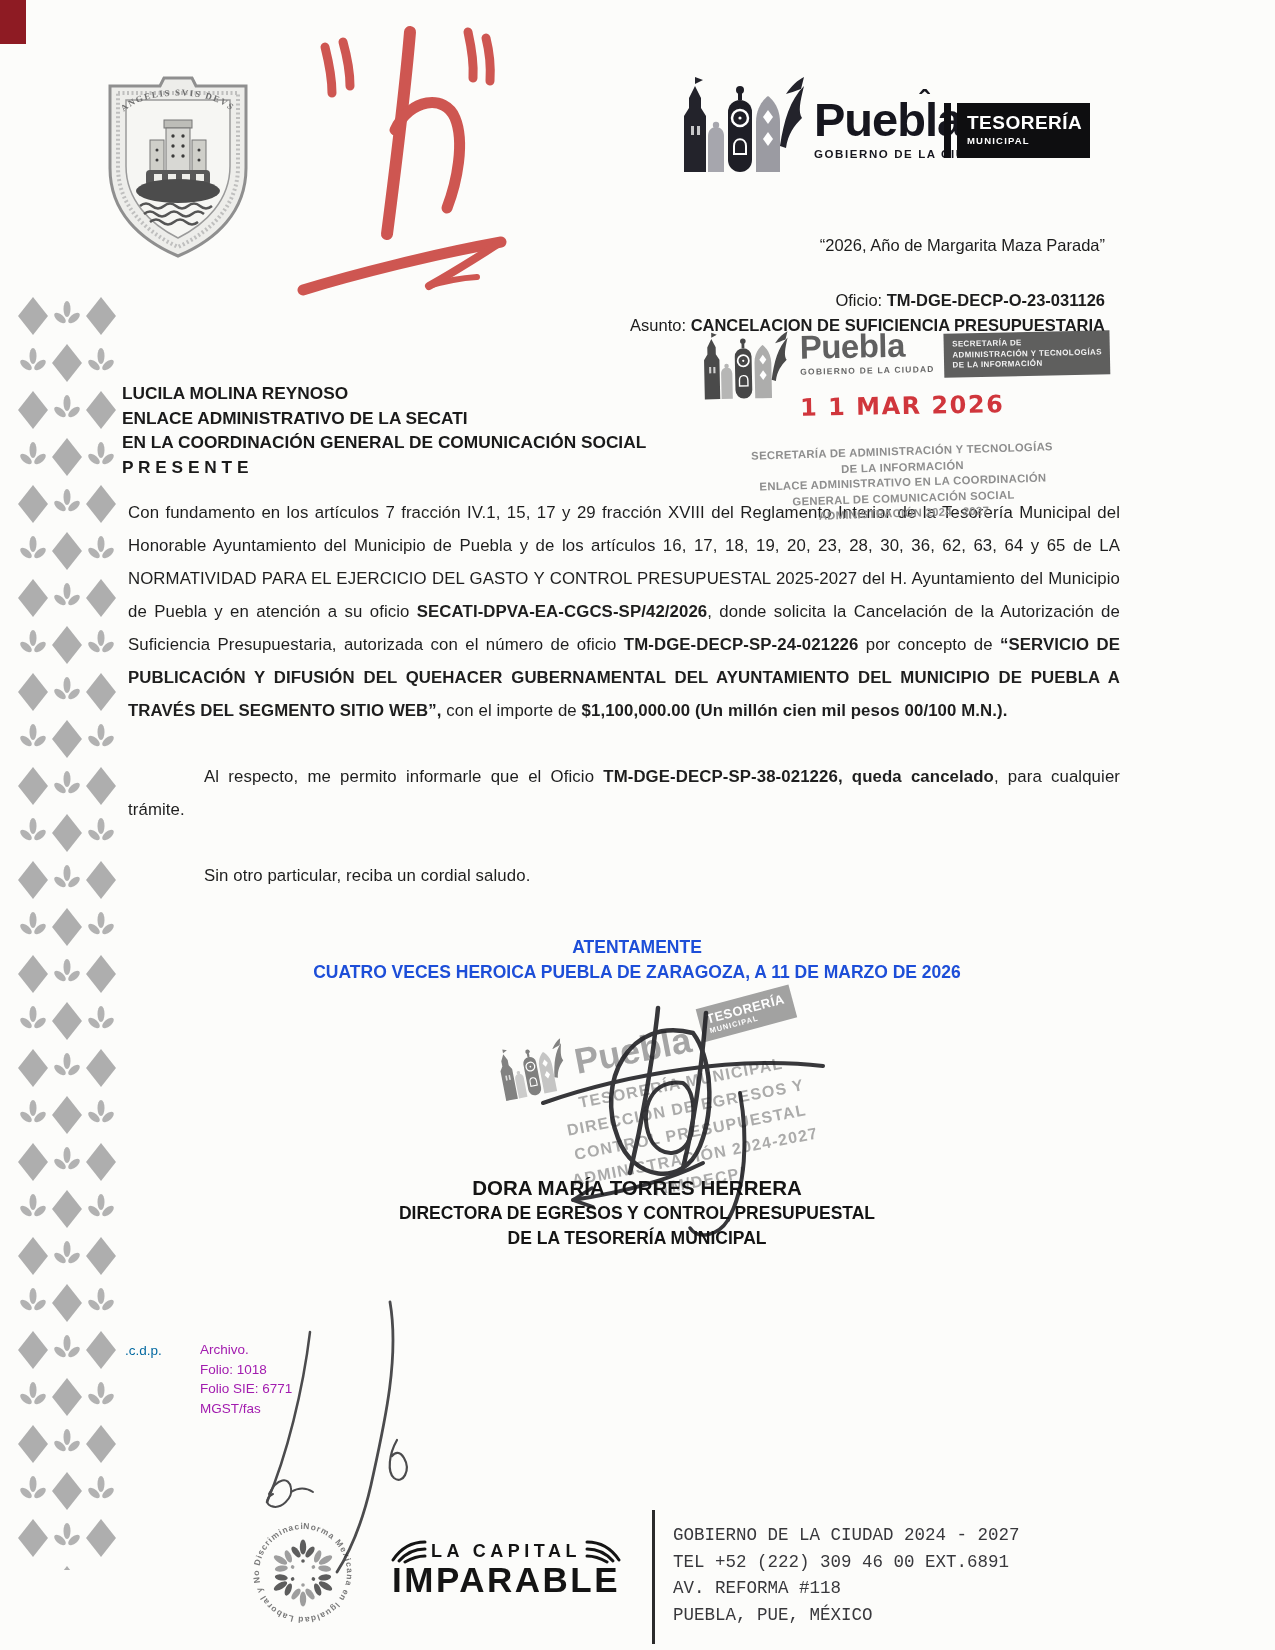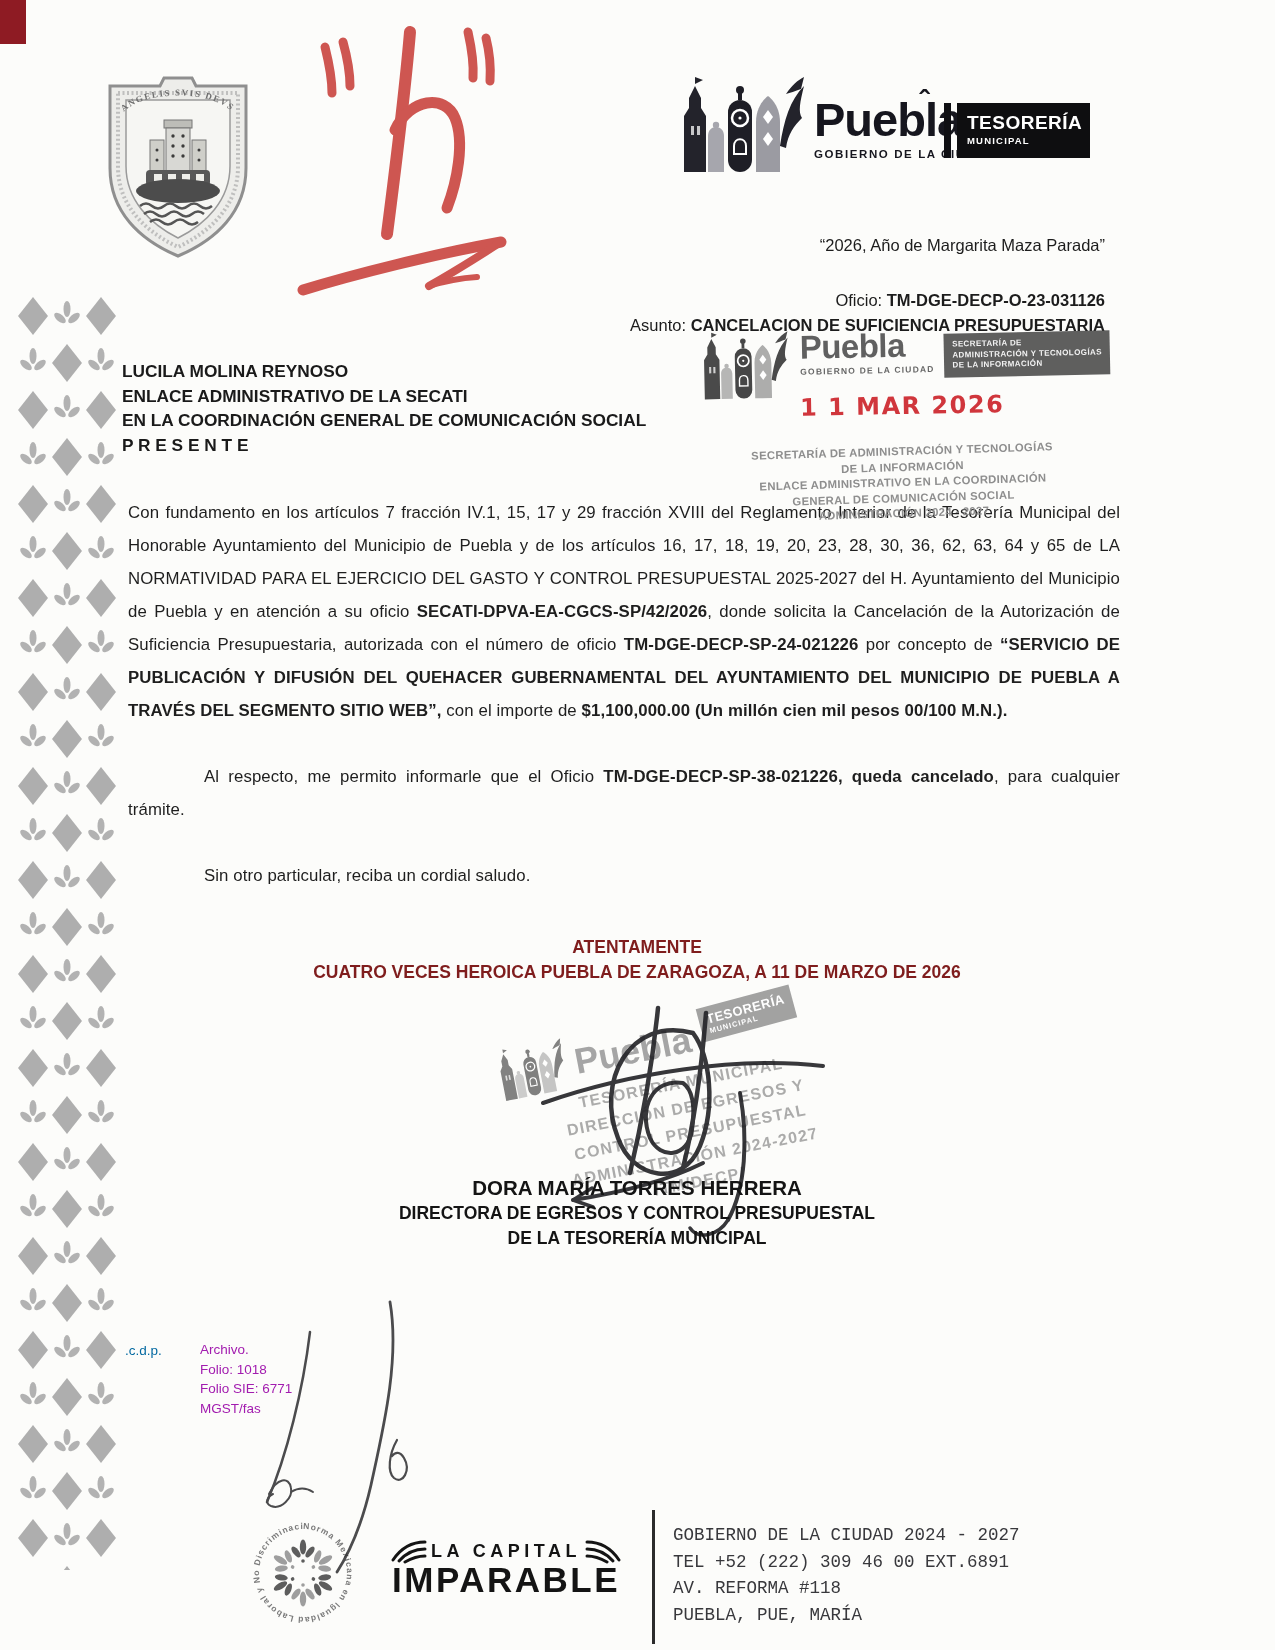--- a/index.html
+++ b/index.html
@@ -46,29 +46,29 @@
   .st-box{background:#3d3d3d;color:#f1f1f1;font-size:8px;line-height:10.5px;font-weight:bold;
           padding:6px 8px;margin-top:8px;letter-spacing:.4px;height:fit-content;}
 
   .stamp-date{position:absolute;left:800px;top:392px;font-family:"DejaVu Sans",sans-serif;
               font-size:24px;font-weight:bold;letter-spacing:1.5px;transform:rotate(-1deg);z-index:2;white-space:nowrap;}
 
   .stamp-detail{position:absolute;left:688px;top:444px;width:430px;text-align:center;
                 font-size:11.3px;font-weight:bold;color:#8e8e8e;line-height:15.5px;
                 letter-spacing:.3px;transform:rotate(-1.8deg);z-index:2;}
 
-  .recipient{position:absolute;left:122px;top:359px;font-size:17.3px;font-weight:bold;line-height:24.5px;color:#1a1a1a;z-index:1;}
+  .recipient{position:absolute;left:122px;top:381px;font-size:17.3px;font-weight:bold;line-height:24.5px;color:#1a1a1a;z-index:1;}
 
   .letter-body{position:absolute;left:120px;top:496px;width:992px;font-size:16.8px;line-height:33px;
                text-align:justify;color:#1e1e1e;letter-spacing:.1px;z-index:1;margin-left:8px;}
   .letter-body p{margin:0;}
   .letter-body .p2,.letter-body .p3{margin-top:33px;text-indent:76px;}
 
   .closing{position:absolute;left:22px;top:935px;width:1230px;text-align:center;font-weight:bold;
-           font-size:17.5px;line-height:25px;color:#7f1d1d;}
+           font-size:17.5px;line-height:25px;color:#1d4ed8;}
 
   
   .stamp-signature{position:absolute;left:505px;top:1014px;width:360px;transform:rotate(-11deg);
                    opacity:.8;filter:grayscale(1);z-index:2;}
   .ss-row{display:flex;align-items:flex-start;gap:8px;}
   .ss-brand{font-size:36px;font-weight:bold;color:#8f8f96;line-height:1;margin-top:10px;}
   .ss-box{background:#8c8c92;color:#fff;padding:5px 8px;transform:rotate(-4deg) translate(4px,-4px);}
   .ss-box .l1{font-size:13px;font-weight:bold;letter-spacing:.5px;}
   .ss-box .l2{font-size:7.5px;font-weight:bold;letter-spacing:1px;}
   .ss-lines{margin-top:2px;text-align:center;font-size:16px;font-weight:bold;color:#97979c;
@@ -397,16 +397,16 @@
         </g>
       </svg>
     </div>
     <div class="slogan-l2">IMPARABLE</div>
   </div>
 
   <div class="footer-address">
     <div>GOBIERNO DE LA CIUDAD 2024 - 2027</div>
     <div>TEL +52 (222) 309 46 00 EXT.6891</div>
     <div>AV. REFORMA #118</div>
-    <div>PUEBLA, PUE, MARÍA</div>
+    <div>PUEBLA, PUE, MÉXICO</div>
   </div>
 
 </div>
 
 </body></html>

